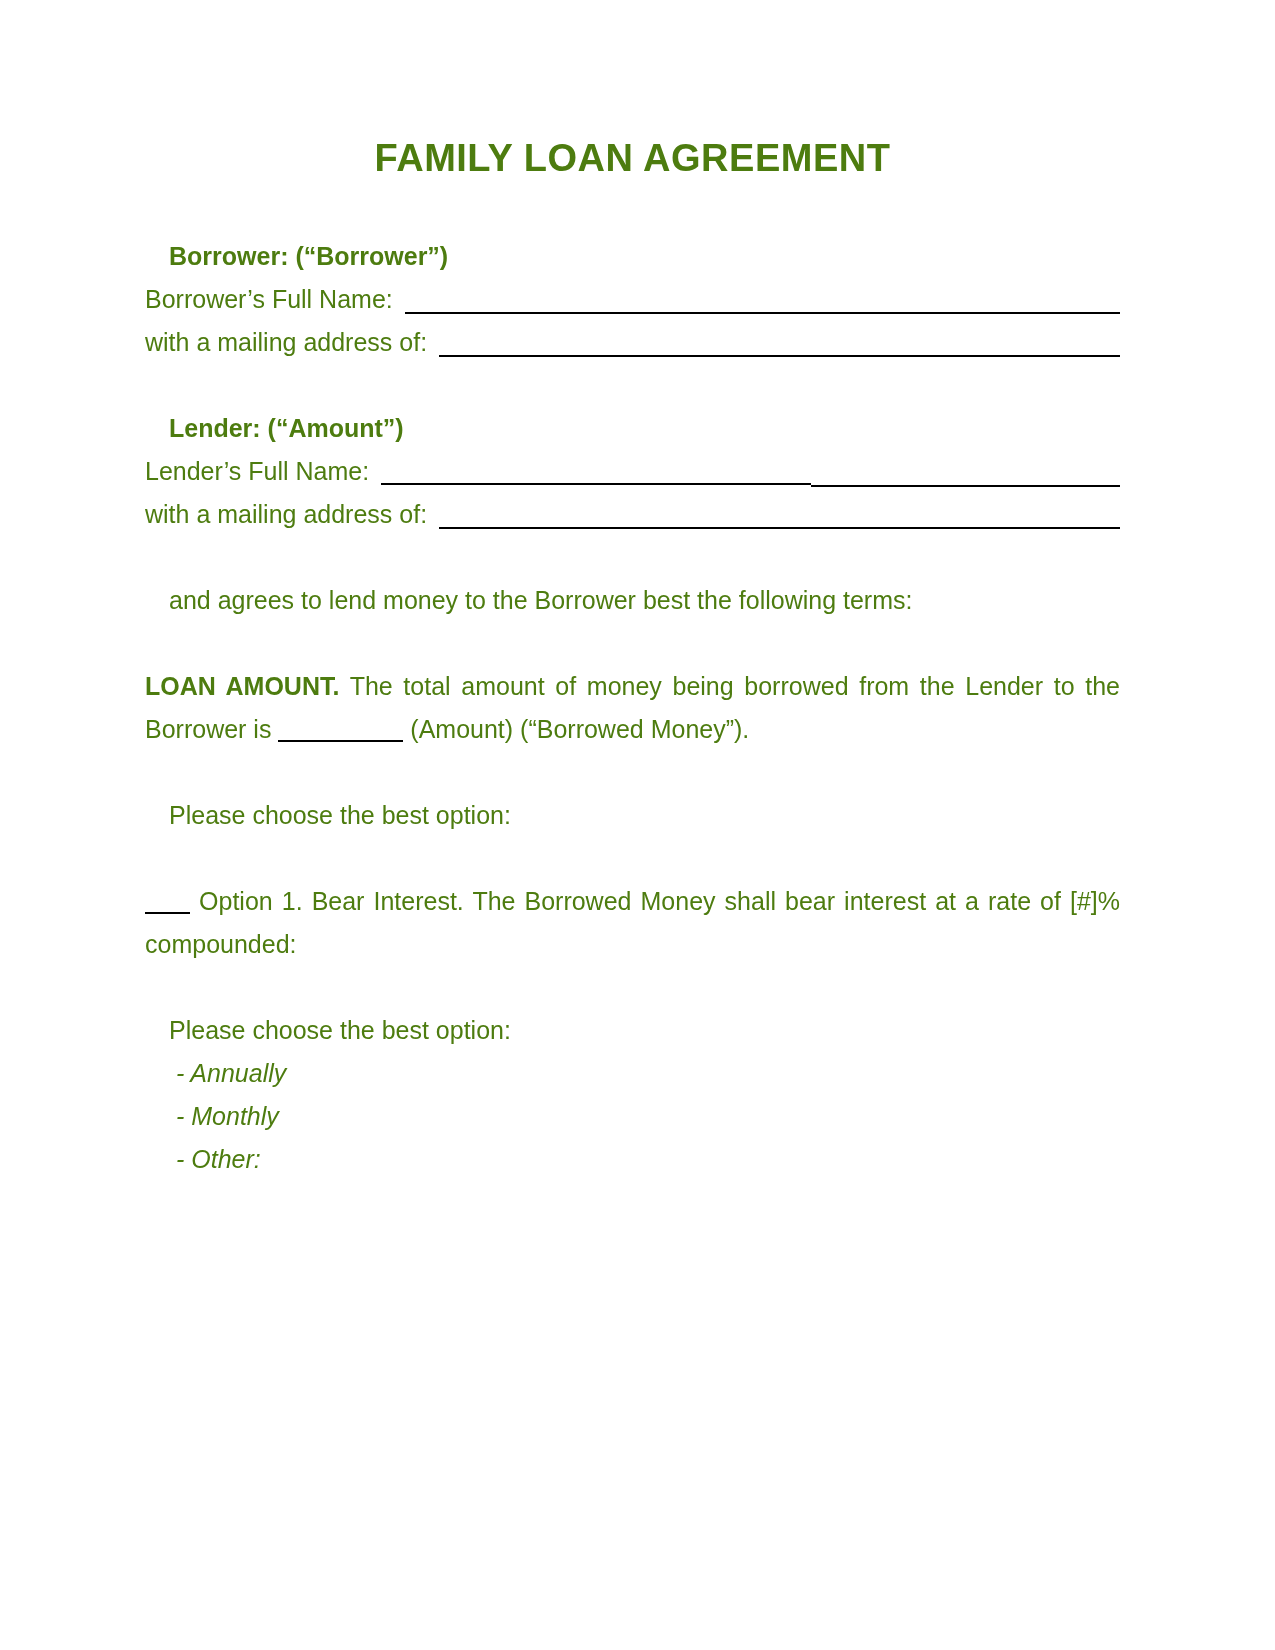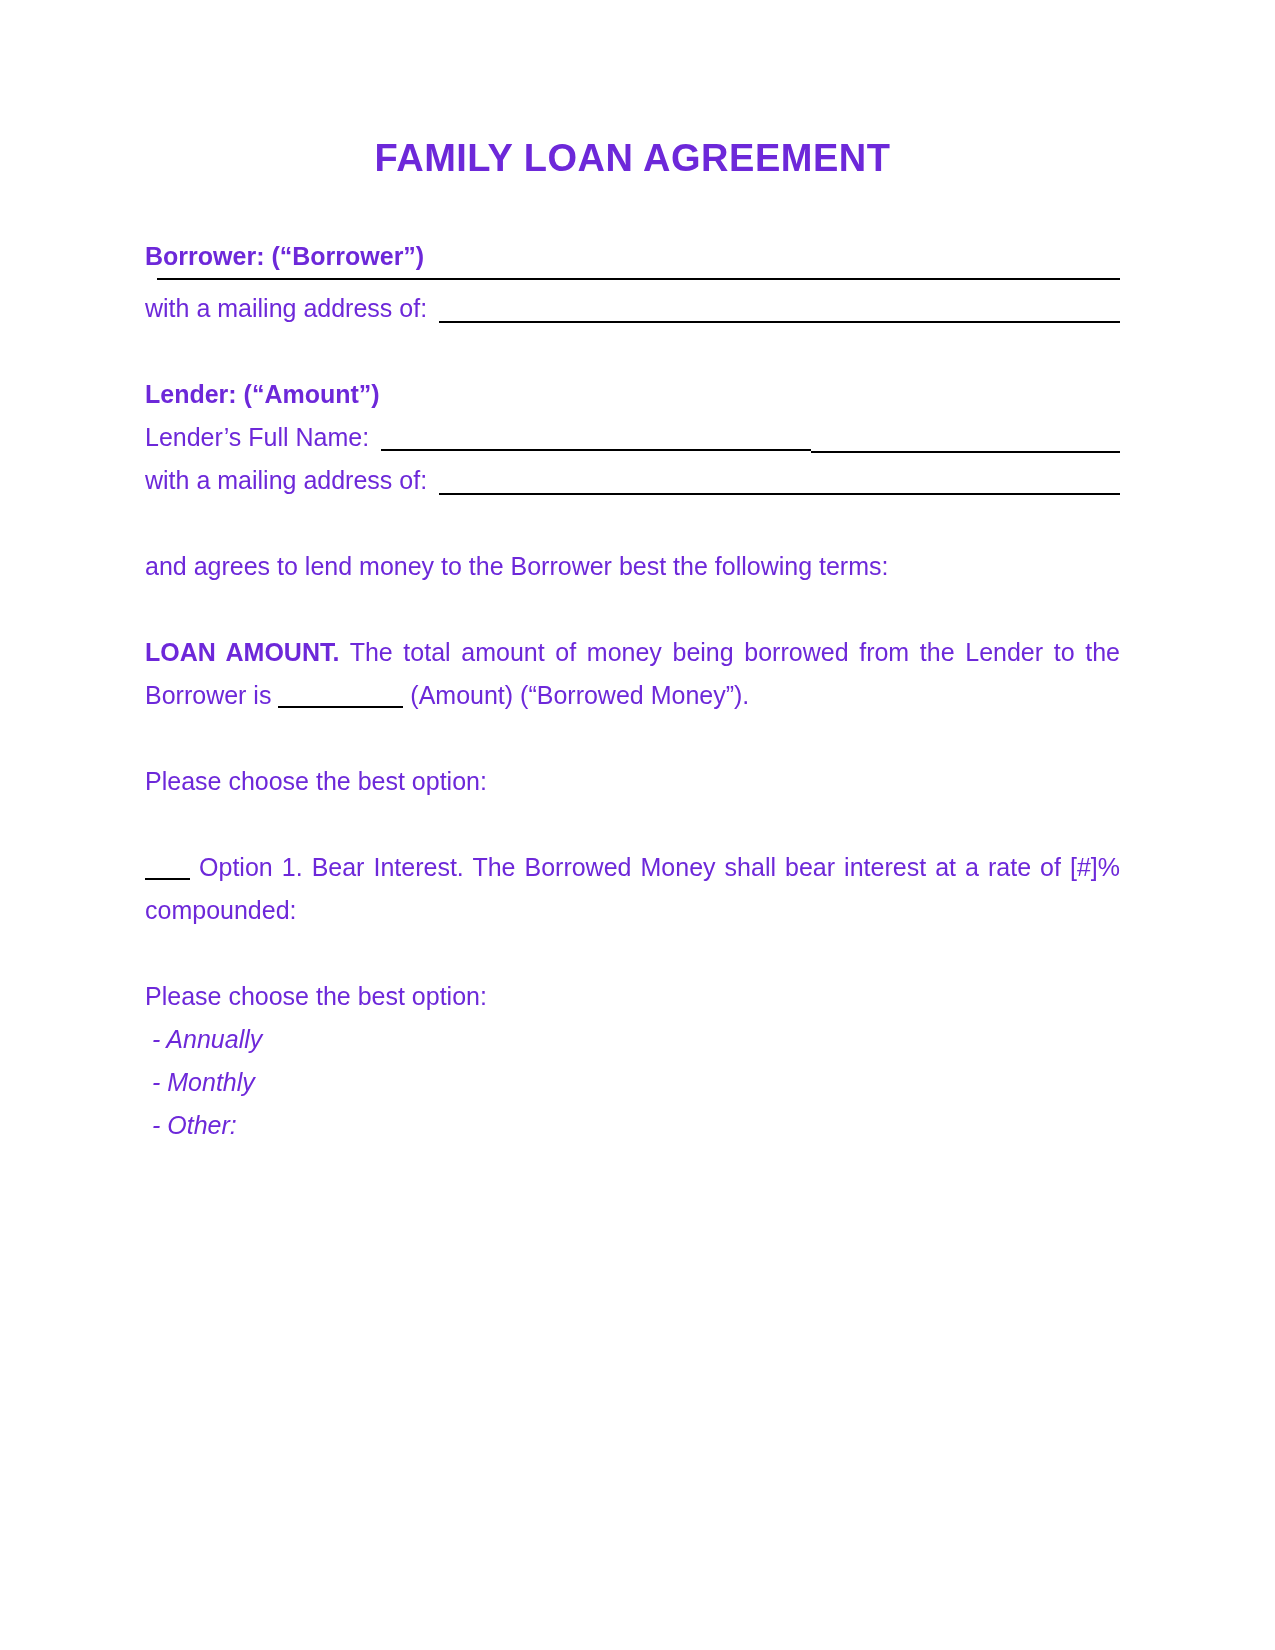--- a/index.html
+++ b/index.html
@@ -10,21 +10,21 @@
   .page {
     position: relative;
     width: 1275px;
     height: 1627px;
     box-sizing: border-box;
     padding: 138px 155px 40px 145px;
     background: #ffffff;
     font-family: "Liberation Sans", "DejaVu Sans", sans-serif;
     font-size: 25px;
     line-height: 43px;
-    color: #6d28d9;
+    color: #4d7c0f;
     overflow: hidden;
   }
   .doc-title {
     font-size: 38px;
     font-weight: bold;
     line-height: 40px;
     text-align: center;
     letter-spacing: 0.5px;
     margin: 0 0 57px 0;
   }
@@ -38,20 +38,21 @@
     margin-bottom: 0;
   }
   .justify {
     text-align: justify;
   }
   .bold {
     font-weight: bold;
   }
   .line {
     white-space: normal;
+    margin-left: 24px;
   }
   .opt {
     padding-left: 7px;
     font-style: italic;
   }
   
   .fill-row {
     display: flex;
     align-items: stretch;
   }
@@ -88,20 +89,21 @@
 <body>
 
 <div class="page">
 
   <div class="doc-title">FAMILY LOAN AGREEMENT</div>
 
 
   <div class="block">
     <div class="line bold">Borrower: (“Borrower”)</div>
     <div class="fill-row">
+      <span class="lbl">Borrower’s Full Name:</span>
       <span class="fill"></span>
     </div>
     <div class="fill-row">
       <span class="lbl">with a mailing address of:</span>
       <span class="fill"></span>
     </div>
   </div>
 
 
   <div class="block">

